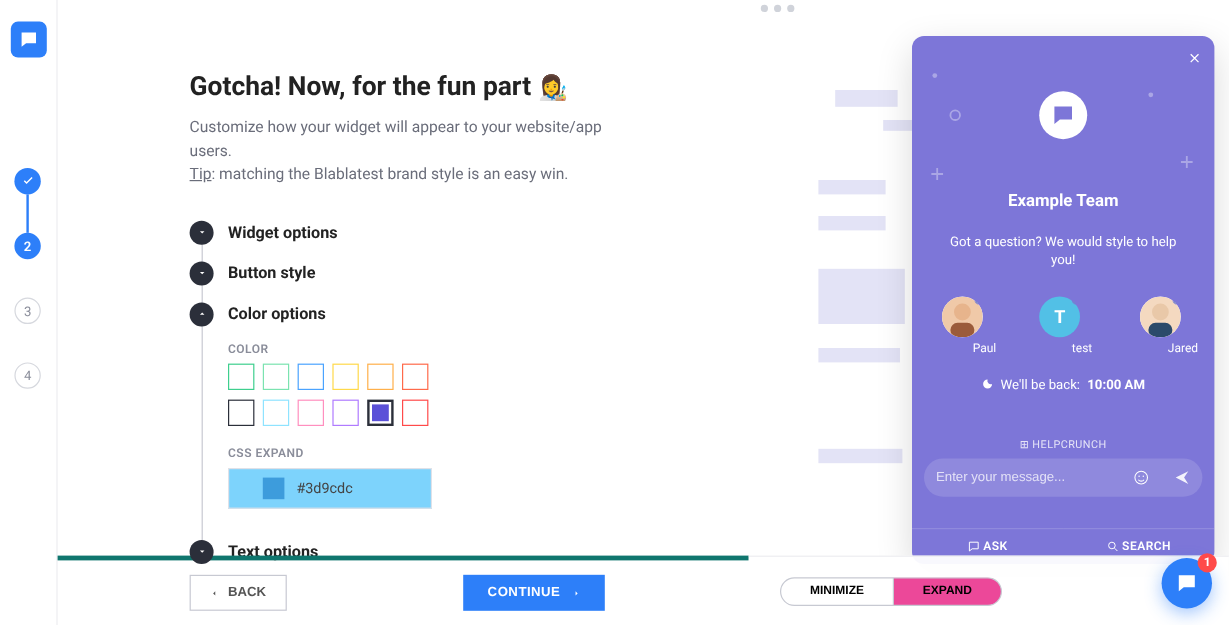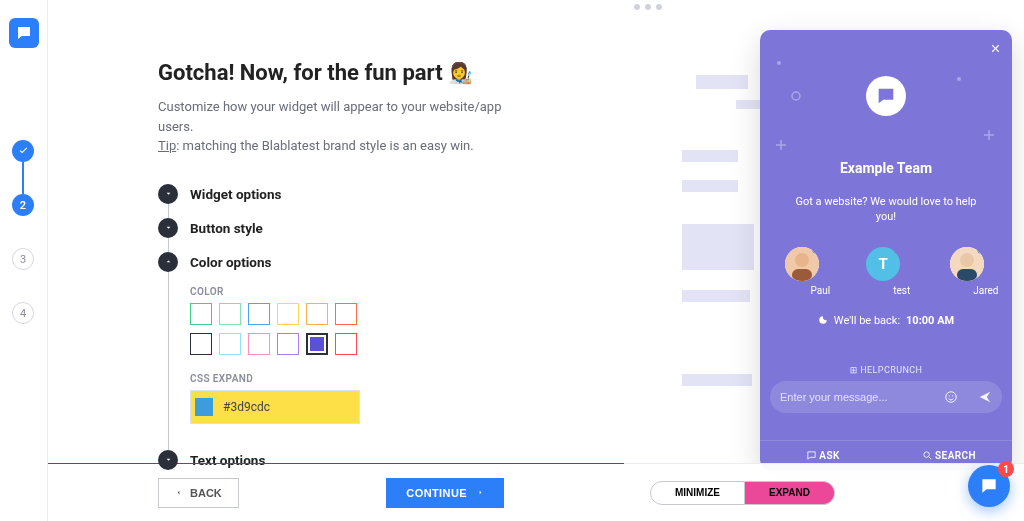--- a/index.html
+++ b/index.html
@@ -26,25 +26,25 @@
   .optrow { display: flex; align-items: center; margin-bottom: 14px; position: relative; }
   .badge { width: 20px; height: 20px; border-radius: 50%; background: #2b2f3a; color: #fff; display: flex; align-items: center; justify-content: center; margin-right: 12px; z-index: 1; }
   .badge svg { width: 9px; height: 9px; fill: #fff; }
   .optrow .lbl { font-size: 13.5px; font-weight: 700; color: #222; }
   .optbody { margin-left: 32px; }
   .sublbl { font-size: 10px; font-weight: 600; color: #8a8d9a; letter-spacing: .4px; margin-bottom: 6px; margin-top: 2px; }
   .swatches { display: flex; gap: 7px; margin-bottom: 8px; flex-wrap: wrap; max-width: 200px; }
   .swatch { width: 22px; height: 22px; border: 1.5px solid #c9ccd5; background: #fff; cursor: pointer; position: relative; }
   .swatch.sel { border: 2px solid #2b2f3a; }
   .swatch .inner { position: absolute; inset: 2px; }
-  .cssbox { margin-top: 6px; width: 170px; height: 34px; border: 1px solid #dfe1e8; background: #fde047; display: flex; align-items: center; padding: 0 4px; gap: 10px; }
+  .cssbox { margin-top: 6px; width: 170px; height: 34px; border: 1px solid #dfe1e8; background: #7dd3fc; display: flex; align-items: center; padding: 0 28px; gap: 10px; }
   .cssbox .chip { width: 18px; height: 18px; background: #3d9cdc; }
   .cssbox .val { font-size: 12px; color: #444; }
   
-  .footer { position: absolute; left: 0; bottom: 0; width: 100%; height: 58px; border-top: 1px solid #0f766e; display: flex; align-items: center; justify-content: space-between; padding: 0 120px 0 110px; }
+  .footer { position: absolute; left: 0; bottom: 0; width: 100%; height: 58px; border-top: 4px solid #0f766e; display: flex; align-items: center; justify-content: space-between; padding: 0 120px 0 110px; }
   .btn-back { height: 30px; border: 1px solid #c7c9d2; background: #fff; padding: 0 16px; display: flex; align-items: center; gap: 8px; font-size: 11px; font-weight: 600; color: #555; cursor: pointer; }
   .btn-back svg { width: 7px; height: 11px; fill: #555; }
   .btn-cont { height: 30px; border: none; background: #2d7ff9; color: #fff; padding: 0 20px; display: flex; align-items: center; gap: 10px; font-size: 11px; font-weight: 600; letter-spacing: .4px; cursor: pointer; }
   .btn-cont svg { width: 7px; height: 11px; fill: #fff; }
   
   .preview { position: absolute; left: 624px; top: 0; width: 400px; height: 521px; background: #ffffff; }
   .dots3 { position: absolute; left: 10px; top: 4px; display: flex; gap: 5px; }
   .dots3 span { width: 6px; height: 6px; border-radius: 50%; background: #d0d3da; }
   .preview-canvas { position: absolute; left: 12px; top: 20px; width: 376px; height: 444px; background: #fff; }
   .skel { position: absolute; background: #e3e3f6; }
@@ -237,21 +237,21 @@
     <svg class="deco-plus" style="left:16px;top:110px" width="10" height="10">
         <path d="M5 0v10M0 5h10" stroke="#fff" stroke-width="1.5"></path>
       </svg>
 
     <div class="w-logo">
       <svg viewBox="0 0 24 24">
           <path d="M4 4h16v12H9l-5 4V4z"></path>
         </svg>
     </div>
     <div class="w-team">Example Team</div>
-    <div class="w-tag">Got a website? We would love to help you!</div>
+    <div class="w-tag">Got a question? We would style to help you!</div>
 
     <div class="agents">
       <div class="agent">
         <div class="av">
           <svg class="avsvg" viewBox="0 0 34 34">
               <rect width="34" height="34" fill="#f0c9a8"></rect>
               <circle cx="17" cy="13" r="7" fill="#e7b48c"></circle>
               <rect x="7" y="22" width="20" height="12" rx="6" fill="#9b5b3a"></rect>
             </svg>
           <div class="status"></div>

